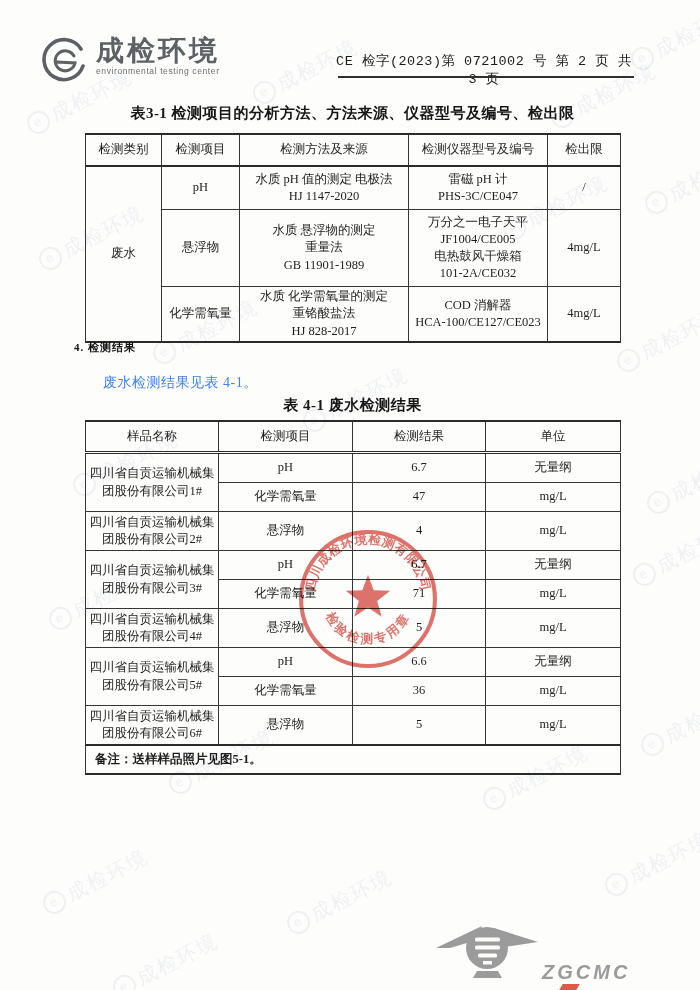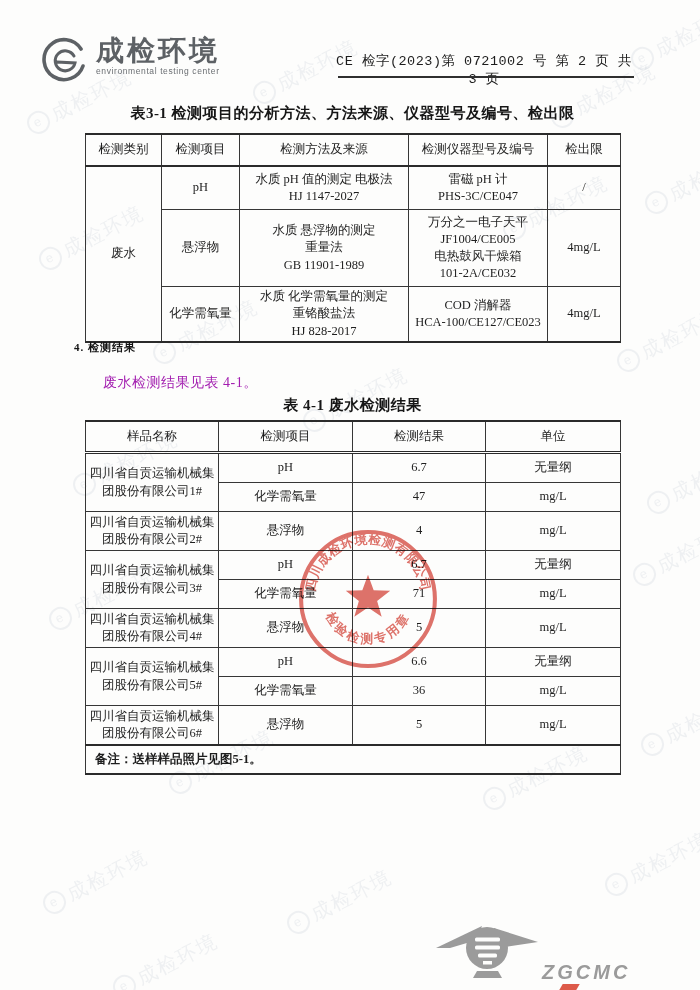--- a/index.html
+++ b/index.html
@@ -31,21 +31,21 @@
   .t31 .r-ss td{height:74px;}
   .t31 .r-cod td{height:52px;}
 
   .t41{position:absolute;left:85px;top:420px;width:535px;border-top:2px solid #2b2b2b;border-bottom:2.5px solid #2b2b2b;}
   .t41 thead th{border-bottom:3px double #2b2b2b;height:27px;}
   .t41 tr.pair td{height:26px;}
   .t41 tr.single td{height:36px;}
   .t41 tr.remark td{height:25px;text-align:left;padding-left:9px;border-top:2px solid #2b2b2b;font-weight:bold;}
 
   .s4-head{position:absolute;left:74px;top:340px;font-size:11px;font-weight:bold;color:#141414;letter-spacing:1px;}
-  .s4-intro{position:absolute;left:103px;top:374px;font-size:14px;color:#a21caf;letter-spacing:.5px;}
+  .s4-intro{position:absolute;left:103px;top:374px;font-size:14px;color:#3b82f6;letter-spacing:.5px;}
 
   
   .stamp{position:absolute;left:295px;top:526px;width:146px;height:146px;opacity:.82;mix-blend-mode:multiply;pointer-events:none;}
 
   
   .zg{position:absolute;left:436px;top:918px;display:flex;align-items:flex-end;gap:2px;color:#9b9b9b;}
   .zg-text{display:flex;flex-direction:column;line-height:1;position:relative;}
   .zg-abbr{font-family:"Liberation Sans",sans-serif;font-style:italic;font-weight:bold;font-size:20px;letter-spacing:3px;color:#9b9b9b;}
   .zg-cn{font-size:35px;font-weight:bold;letter-spacing:2px;color:#9b9b9b;margin-top:1px;font-family:"Liberation Sans",sans-serif;}
   .zg .red-dash{position:absolute;right:52px;top:22px;width:17px;height:6px;background:#dd5a49;transform:skewX(-30deg);}
@@ -169,21 +169,21 @@
         <th>检测方法及来源</th>
         <th>检测仪器型号及编号</th>
         <th>检出限</th>
       </tr>
     </thead>
     <tbody>
       <tr class="r-ph">
         <td rowspan="3">废水</td>
         <td>pH</td>
         <td>水质 pH 值的测定 电极法
-HJ 1147-2027</td>
+HJ 1147-2020</td>
         <td>雷磁 pH 计
 PHS-3C/CE047</td>
         <td>/</td>
       </tr>
       <tr class="r-ss">
         <td>悬浮物</td>
         <td>水质 悬浮物的测定
 重量法
 GB 11901-1989</td>
         <td>万分之一电子天平

